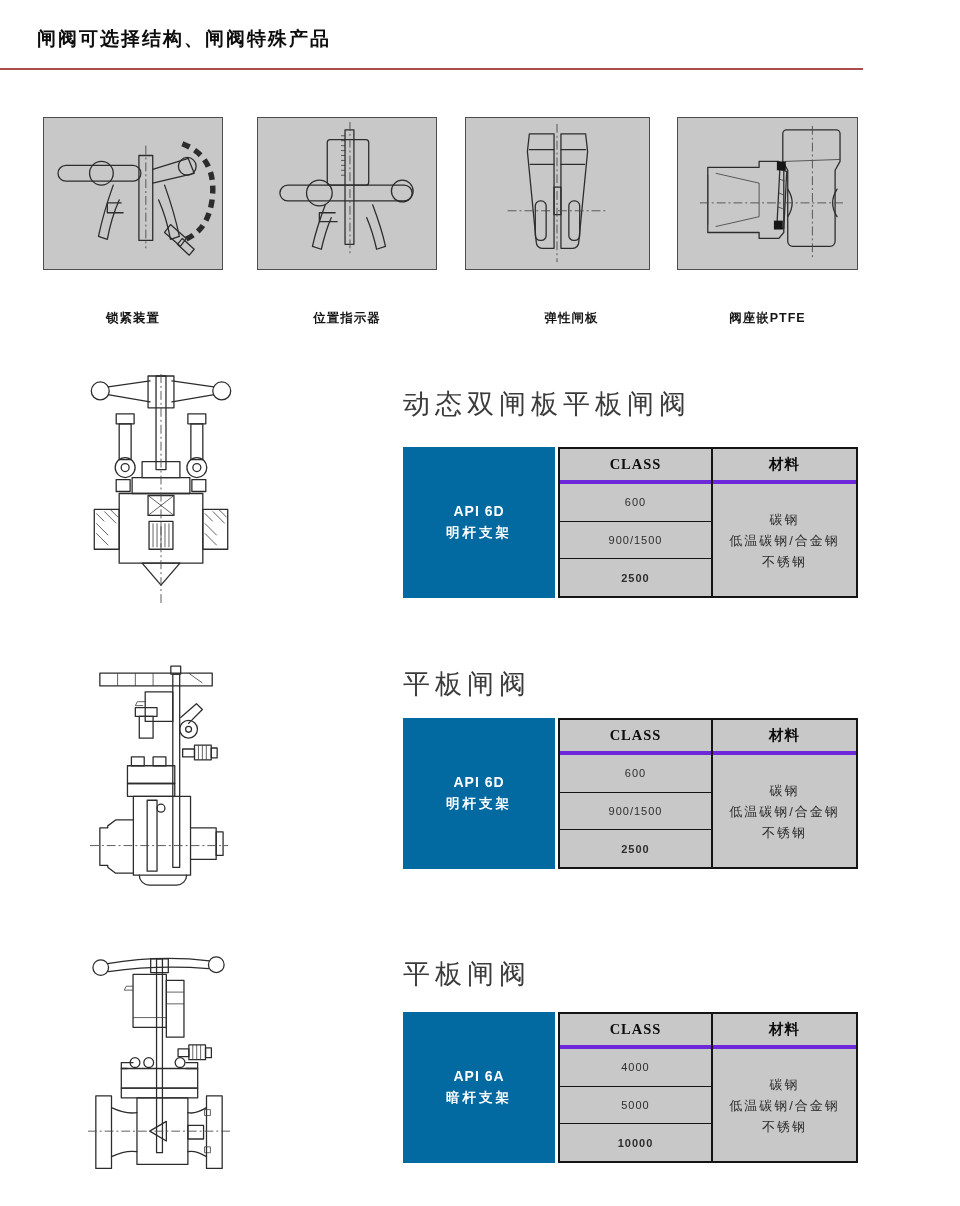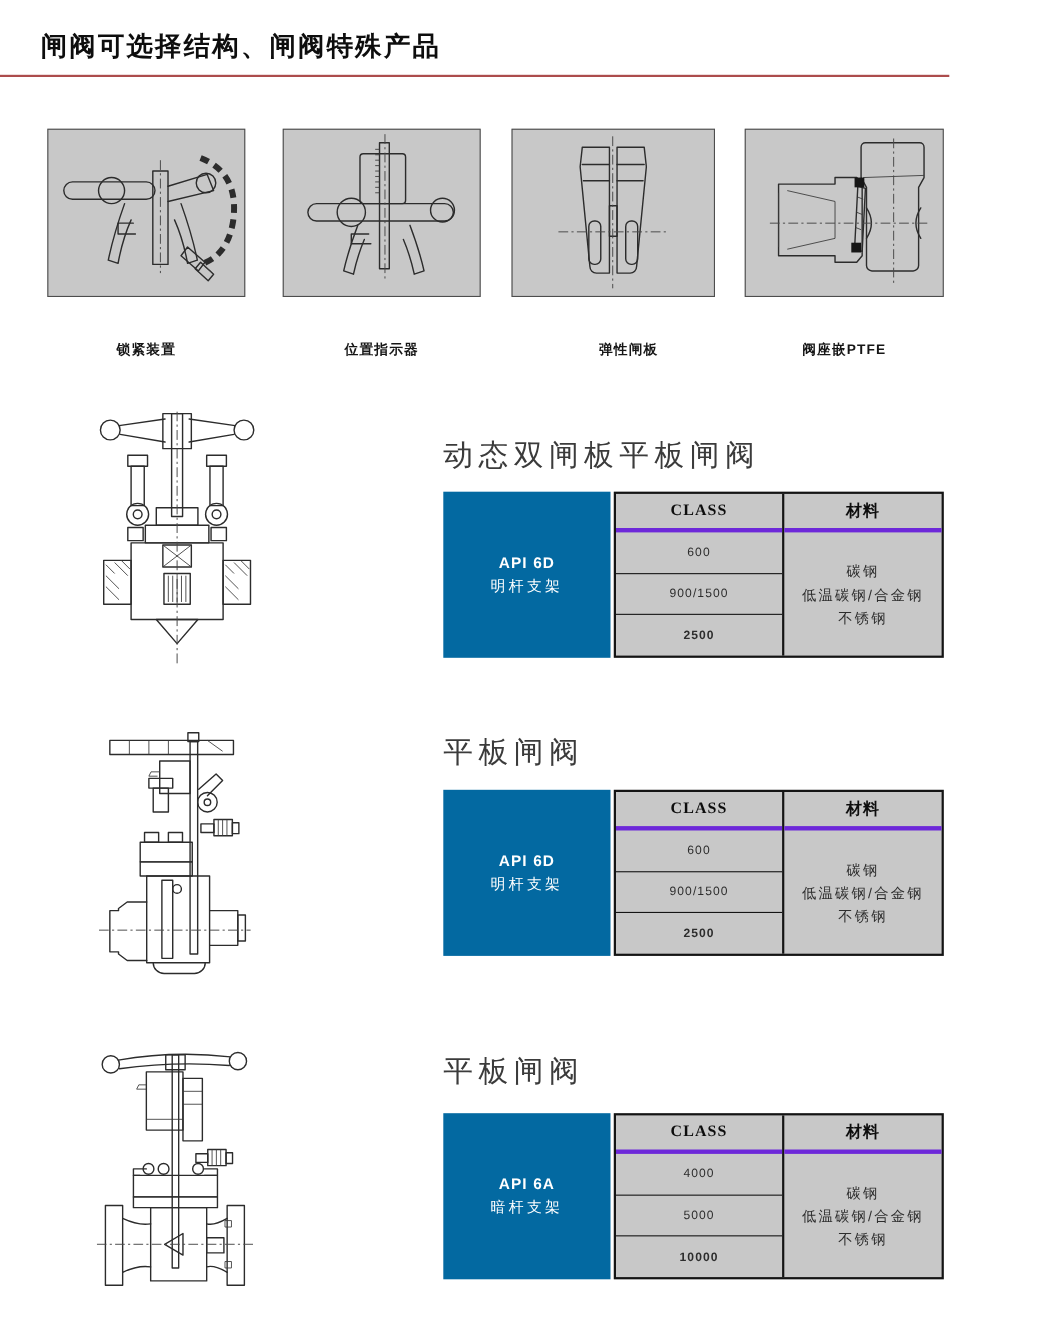--- a/index.html
+++ b/index.html
@@ -1,21 +1,21 @@
 <!DOCTYPE html>
 <html><head>
 <meta charset="utf-8">
 <style>
   * { margin:0; padding:0; box-sizing:border-box; }
   html,body { background:#ffffff; }
   body { font-family:"Liberation Sans","DejaVu Sans",sans-serif; color:#1a1a1a; }
   .page { position:relative; width:960px; height:1206px; background:#fff; overflow:hidden; }
 
   
-  .page-title { position:absolute; left:37px; top:26px; font-size:24px; font-weight:bold;
+  .page-title { position:absolute; left:37px; top:26px; font-size:19px; font-weight:bold;
                 color:#0d0d0d; letter-spacing:2px; }
   .accent-line { position:absolute; left:0; top:68px; width:863px; height:2px; background:#ac4c4c; }
 
   
   .feature-box { position:absolute; top:117px; height:153px; background:#c8c8c8; border:1px solid #4d4d4d; }
   .feature-box svg { width:100%; height:100%; display:block; }
   .feature-label { position:absolute; top:310px; height:18px; text-align:center;
                    font-size:12.5px; font-weight:bold; color:#161616; letter-spacing:1px; }
 
   
@@ -24,21 +24,21 @@
 
   
   .valve-figure { position:absolute; }
   .valve-figure svg { width:100%; height:100%; display:block; }
 
   
   .spec-table { position:absolute; left:403px; width:455px; height:151px; display:flex; }
   .spec-black { width:152px; background:#0369a1; color:#ffffff; display:flex; flex-direction:column;
                 justify-content:center; align-items:center; row-gap:5px; margin-right:3px; }
   .spec-black .std { font-size:14px; font-weight:bold; letter-spacing:1px; }
-  .spec-black .stem { font-size:13.5px; font-weight:normal; letter-spacing:3px; }
+  .spec-black .stem { font-size:13.5px; font-weight:bold; letter-spacing:3px; }
   .spec-grid { flex:1; display:flex; border:2px solid #141414; background:#c8c8c8; }
   .class-col { width:153px; border-right:2px solid #141414; display:flex; flex-direction:column; }
   .mat-col { flex:1; display:flex; flex-direction:column; }
   .cell-head { height:35px; border-bottom:4px solid #6d28d9; display:flex; align-items:center;
                justify-content:center; font-size:14.5px; font-weight:bold; color:#0d0d0d; letter-spacing:1px;font-family:Liberation Serif, serif; }
   .class-row { flex:1; border-bottom:1px solid #141414; display:flex; align-items:center;
                justify-content:center; font-size:11px; color:#2d2d2d; letter-spacing:1px; }
   .class-row.last { border-bottom:none;font-weight:bold; }
   .mat-body { flex:1; display:flex; flex-direction:column; justify-content:center; align-items:center;
               font-size:13px; color:#2d2d2d; line-height:21px; letter-spacing:2px; }
@@ -158,21 +158,21 @@
       <path class="ln-thin" d="M119 140 l8 8 M119 150 l12 12 M119 160 l12 12 M127 138 l12 12 M133 136 l8 8"></path>
       <rect class="ln" x="62" y="122" width="26" height="20"></rect>
       <path class="ln-thin" d="M62 122 l26 20 M88 122 l-26 20"></path>
       <rect class="ln" x="63" y="148" width="24" height="28"></rect>
       <path class="ln-thin" d="M67 150 v24 M71 150 v24 M75 150 v24 M79 150 v24 M83 150 v24"></path>
       <path class="ln" d="M56 190 h38 l-19 22 z"></path>
       <line class="cl" x1="75" y1="0" x2="75" y2="232"></line>
     </svg>
   </div>
 
-  <div class="section-title" style="top:396px;">动态双闸板平板闸阀</div>
+  <div class="section-title" style="top:386px;">动态双闸板平板闸阀</div>
 
   <div class="spec-table" style="top:447px;">
     <div class="spec-black">
       <div class="std">API 6D</div>
       <div class="stem">明杆支架</div>
     </div>
     <div class="spec-grid">
       <div class="class-col">
         <div class="cell-head">CLASS</div>
         <div class="class-row">600</div>

